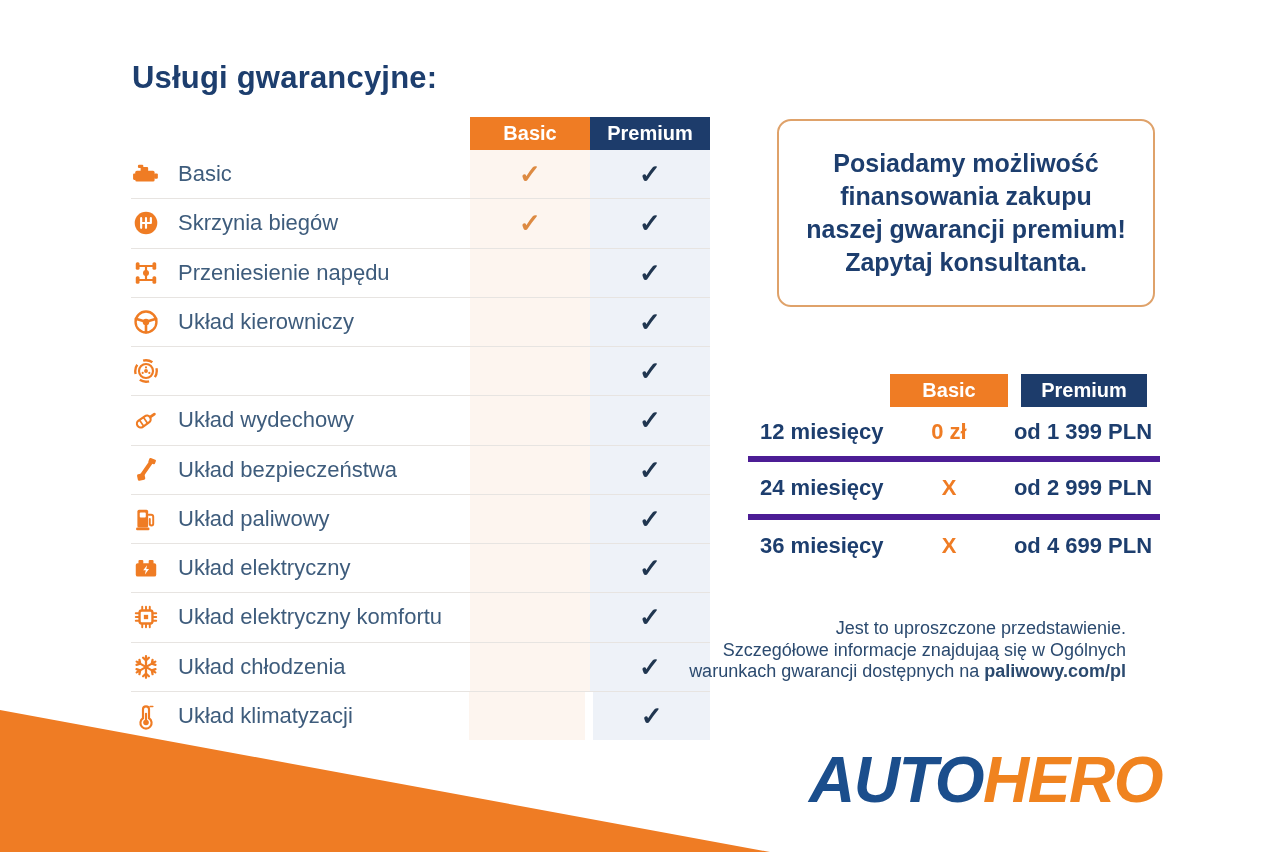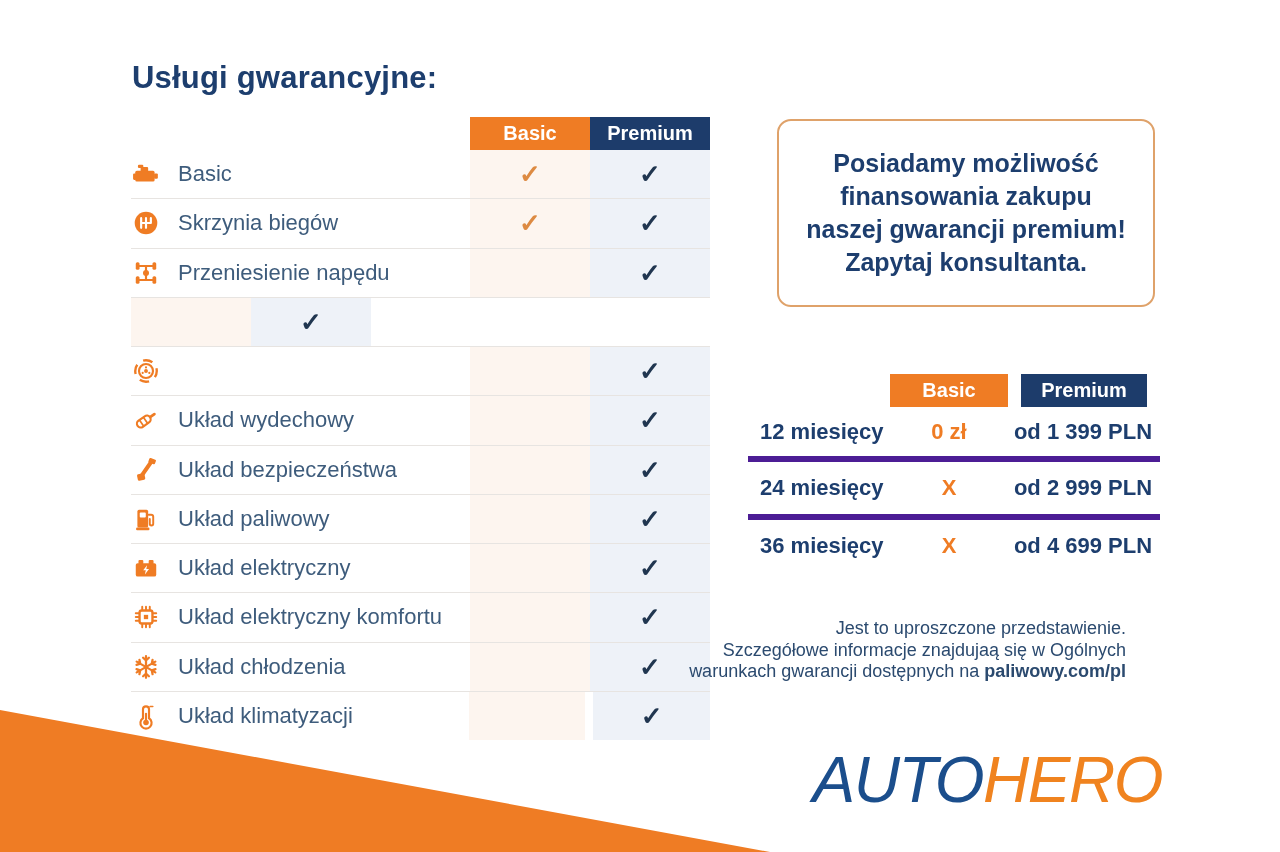--- a/index.html
+++ b/index.html
@@ -52,21 +52,21 @@
     font-size:22px;font-weight:700;color:var(--navy,#1d3e6e);}
   .p-basic{position:absolute;left:142px;width:118px;top:0;bottom:0;display:flex;align-items:center;justify-content:center;
     font-size:22px;font-weight:700;color:var(--orange,#ef7c24);}
   .p-premium{position:absolute;left:260px;width:150px;top:0;bottom:0;display:flex;align-items:center;justify-content:center;
     font-size:22px;font-weight:700;color:var(--navy,#1d3e6e);}
   
   .disclaimer{position:absolute;right:154px;top:618px;width:520px;text-align:right;
     font-size:18px;line-height:21.5px;color:#2b4a6f;}
   .disclaimer b{font-weight:700;}
   
-  .logo{position:absolute;right:118px;top:743px;font-size:64px;font-weight:400;font-style:italic;
+  .logo{position:absolute;right:118px;top:743px;font-size:64px;font-weight:700;font-style:italic;
     letter-spacing:-1.5px;white-space:nowrap;}
   .logo-auto{color:var(--logo-blue,#1b4e8c);}
   .logo-hero{color:var(--logo-orange,#f0831f);}
   
   .wedge{position:absolute;left:0;bottom:0;width:770px;height:142px;display:block;}
 </style>
 </head>
 <body>
 
 <div class="canvas">
@@ -144,20 +144,32 @@
         <span class="row-label">Przeniesienie napędu</span>
       </div>
       <div class="cell-basic">
         <span class="chk chk-basic"></span>
       </div>
       <div class="cell-premium">
         <span class="chk chk-premium">✓</span>
       </div>
     </div>
         <div class="cmp-row">
+      <div class="cell-label">
+        <span class="icon-box">
+              <svg viewBox="0 0 26 26">
+                <circle cx="13" cy="13" r="9.7" fill="none" stroke="#ef7c24" stroke-width="2.2"></circle>
+                <circle cx="13" cy="13" r="3" fill="#ef7c24"></circle>
+                <g stroke="#ef7c24" stroke-width="2.4" stroke-linecap="round">
+                  <path d="M13 16v6.5M10.5 12l-7-2M15.5 12l7-2"></path>
+                </g>
+              </svg>
+            </span>
+        <span class="row-label">Układ kierowniczy</span>
+      </div>
       <div class="cell-basic">
         <span class="chk chk-basic"></span>
       </div>
       <div class="cell-premium">
         <span class="chk chk-premium">✓</span>
       </div>
     </div>
         <div class="cmp-row">
       <div class="cell-label">
         <span class="icon-box">

